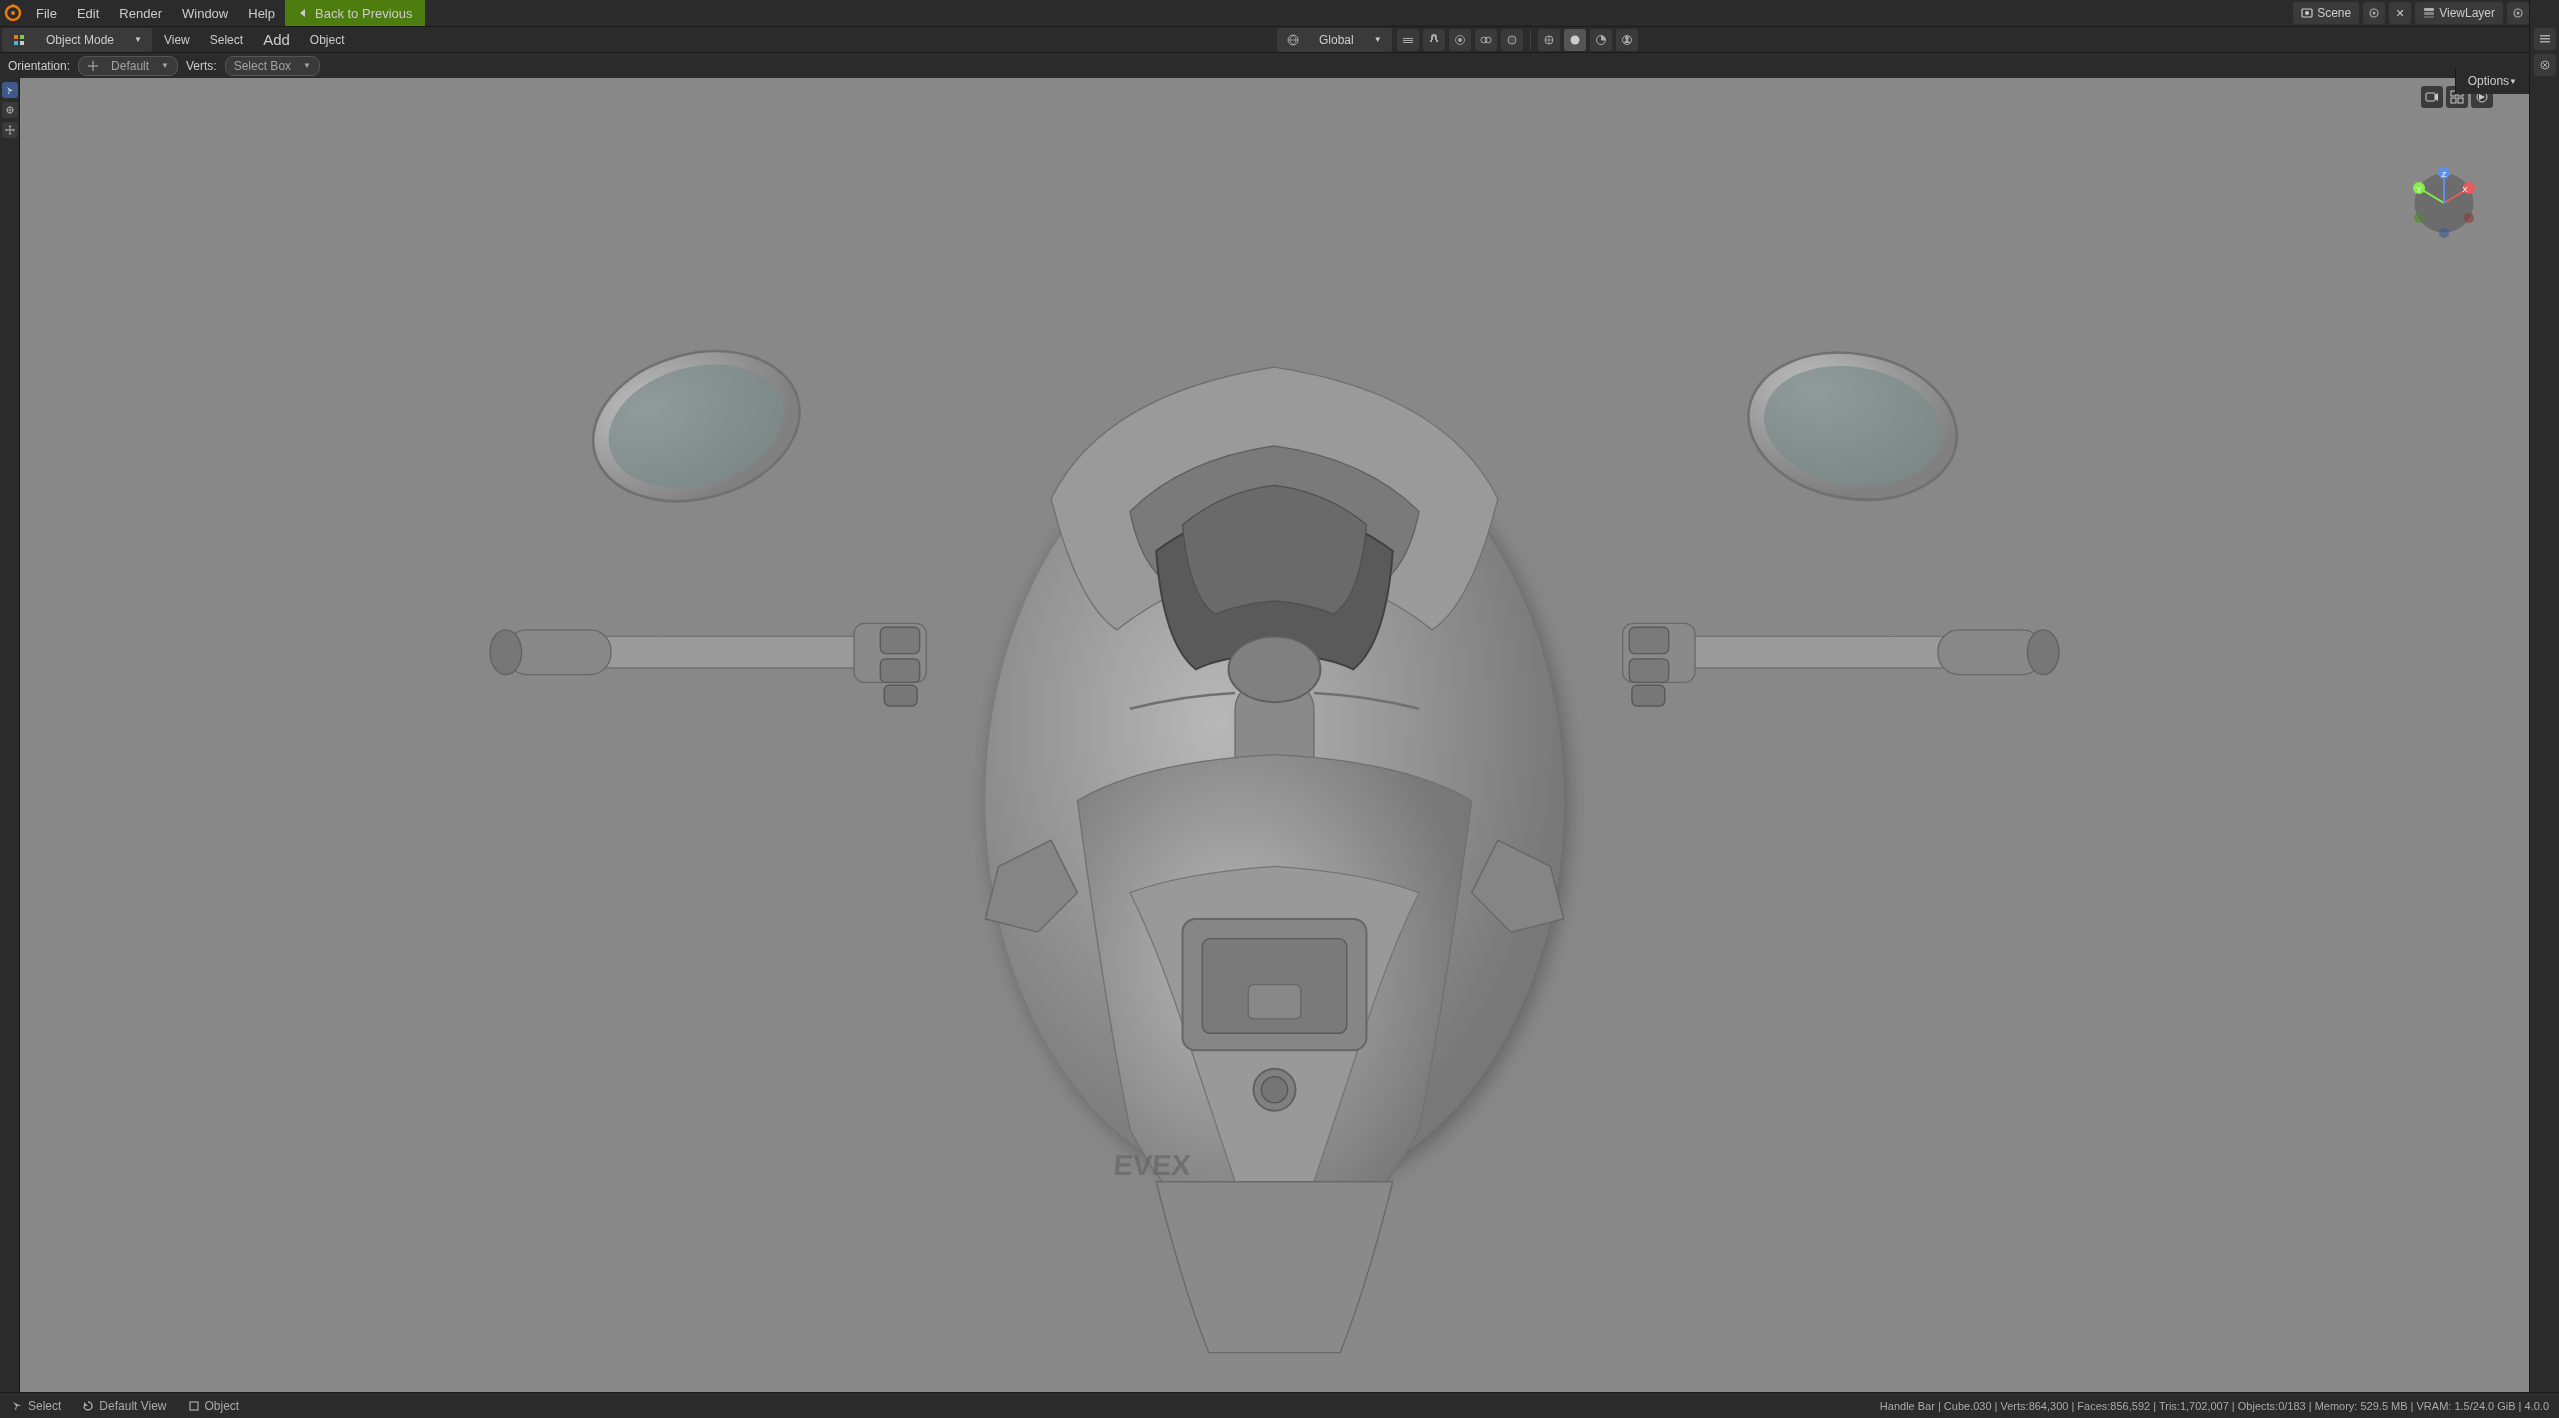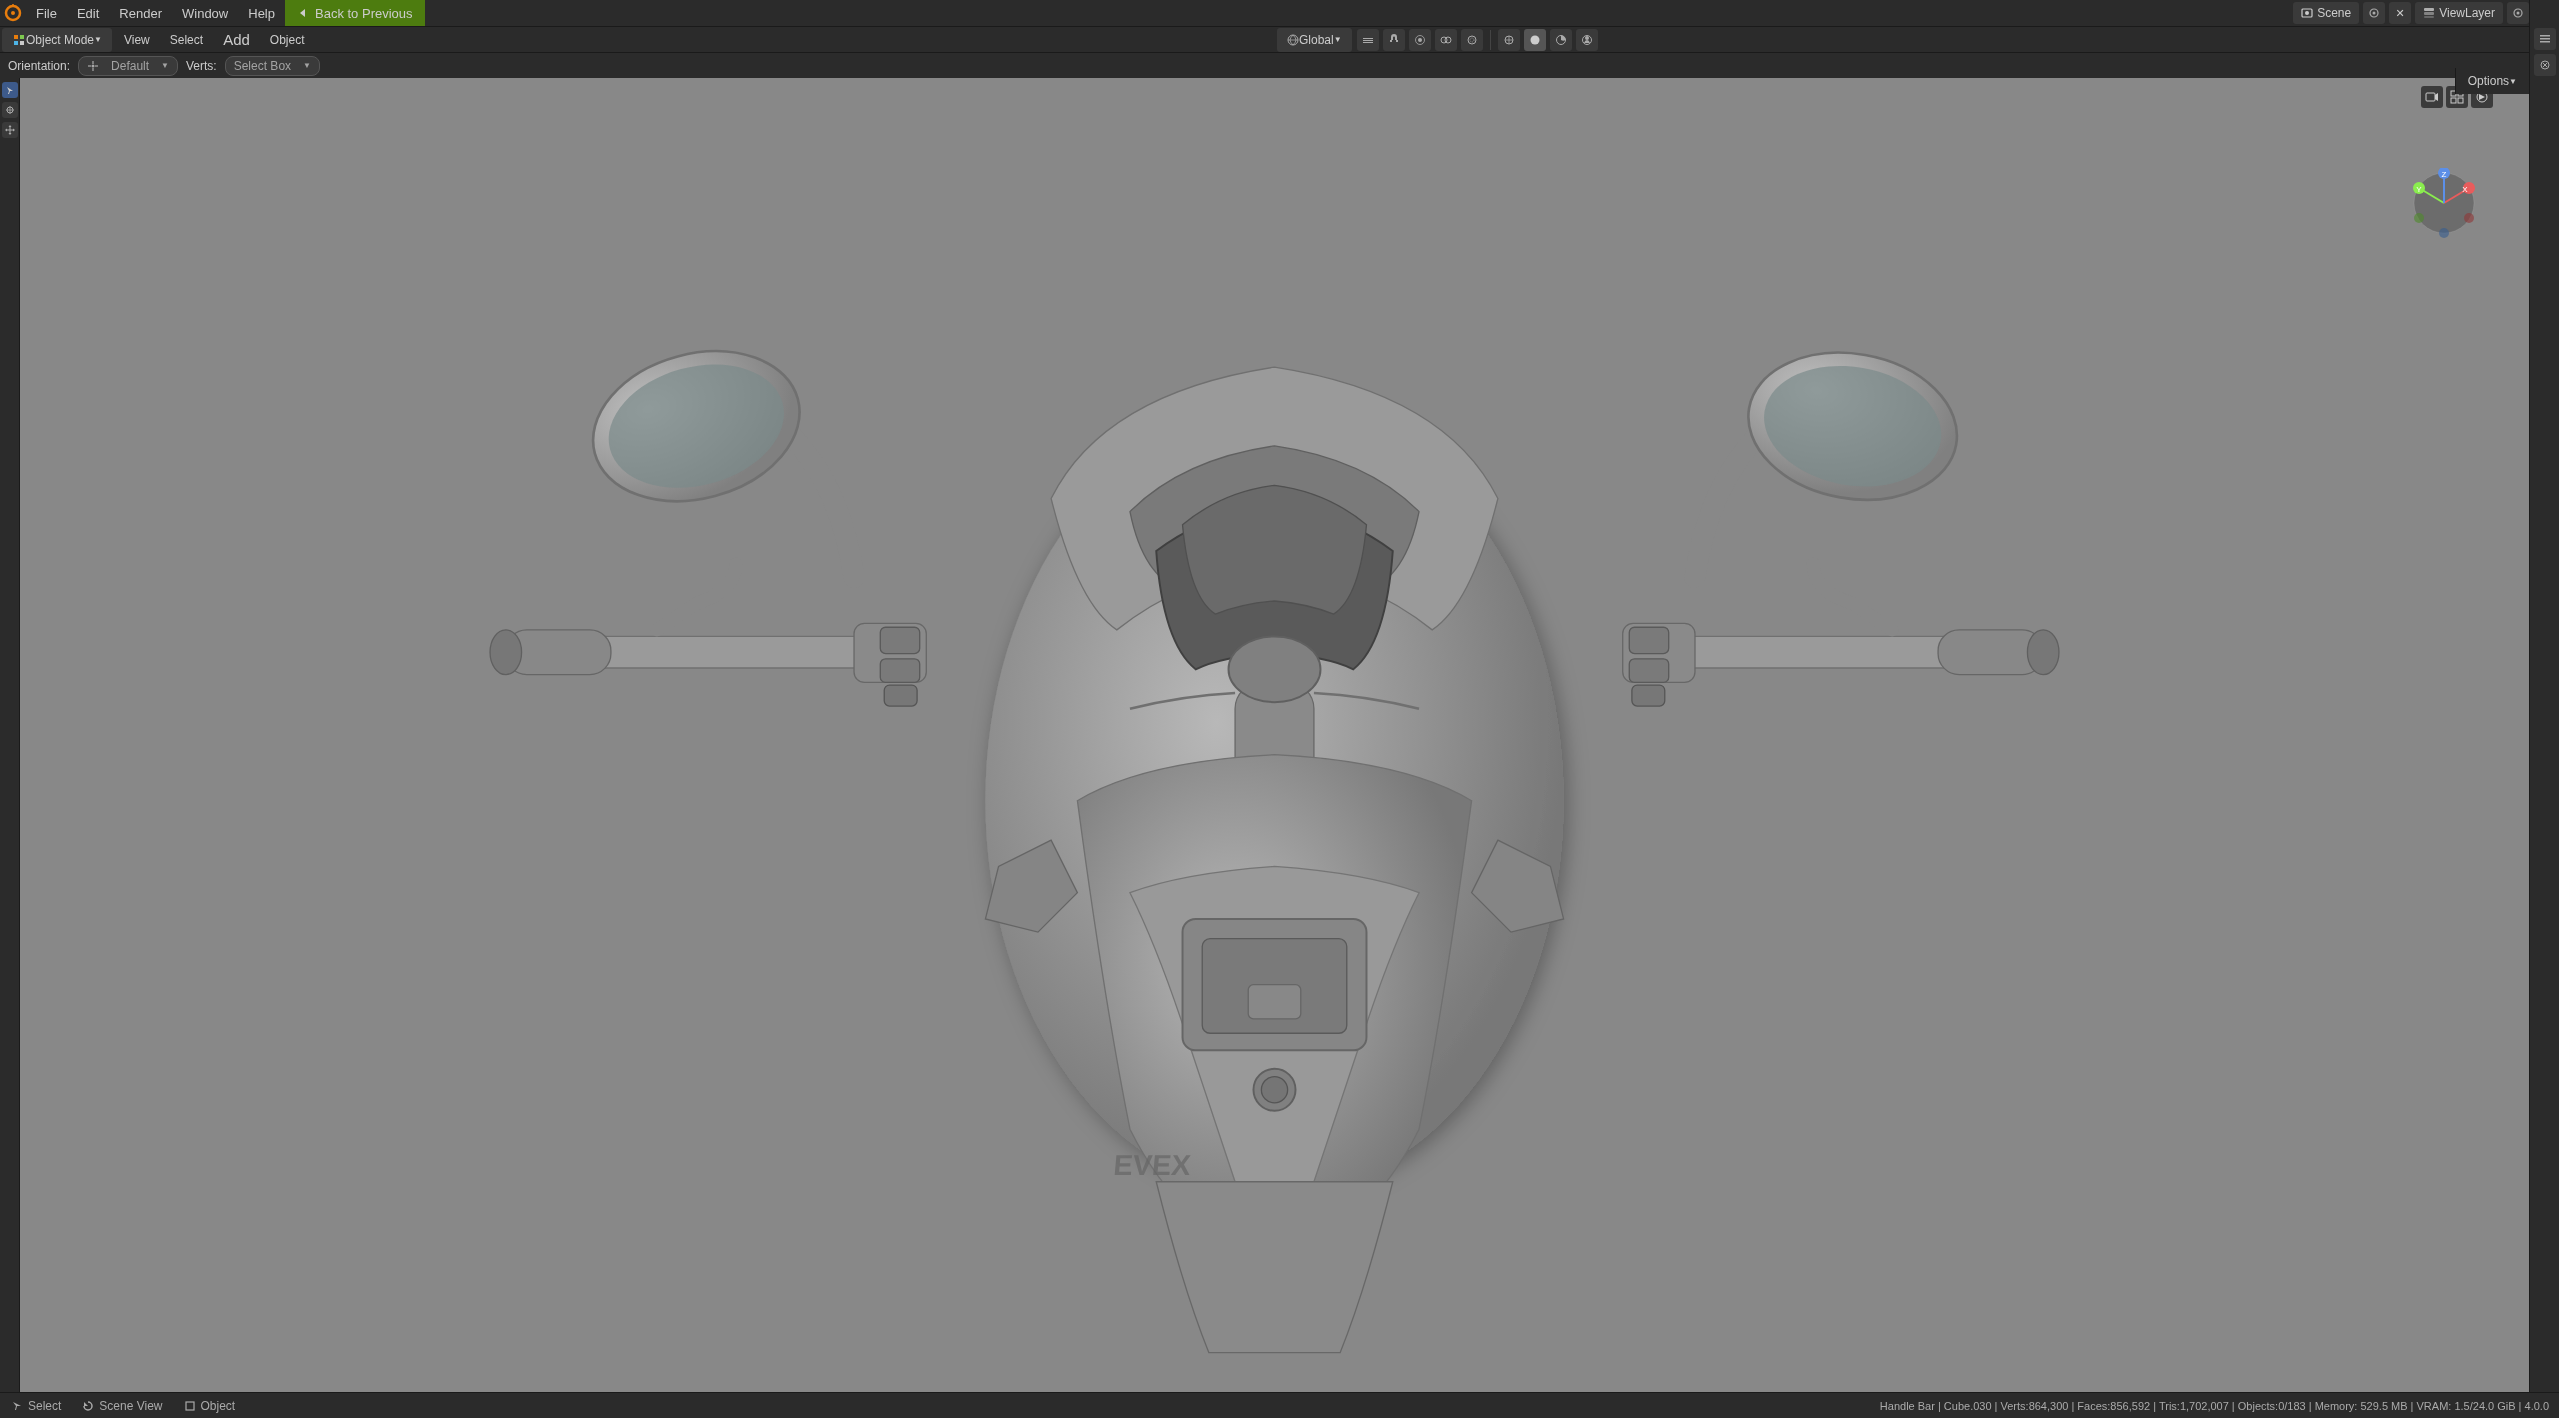--- a/index.html
+++ b/index.html
@@ -92,21 +92,21 @@
     }
 
     .toolbar-btn {
       padding: 2px 10px;
       color: #cccccc;
       font-size: 12px;
       cursor: pointer;
       height: 24px;
       display: flex;
       align-items: center;
-      gap: 0;
+      gap: 20px;
       background: #3a3a3a;
       border-radius: 3px;
       margin: 1px 2px;
     }
 
     .toolbar-separator {
       width: 1px;
       height: 20px;
       background: #444;
       margin: 0 4px;
@@ -696,21 +696,21 @@
       <path d="M3,3 L11,7 L7,7 L6,11 L5,11 L6,7 L3,3 Z" fill="#aaa"></path>
     </svg>
     <span>Select</span>
   </div>
 
   <div class="status-item">
     <svg width="14" height="14" viewBox="0 0 14 14">
       <path d="M7,3 A4,4 0 1,1 3,7" fill="none" stroke="#aaa" stroke-width="1.5"></path>
       <polygon points="3,3 3,7 7,7" fill="#aaa"></polygon>
     </svg>
-    <span>Scene View</span>
+    <span>Default View</span>
   </div>
 
   <div class="status-item">
     <svg width="14" height="14" viewBox="0 0 14 14">
       <rect x="3" y="3" width="8" height="8" fill="none" stroke="#aaa" stroke-width="1.2"></rect>
     </svg>
     <span>Object</span>
   </div>
 
   <div class="status-right">

